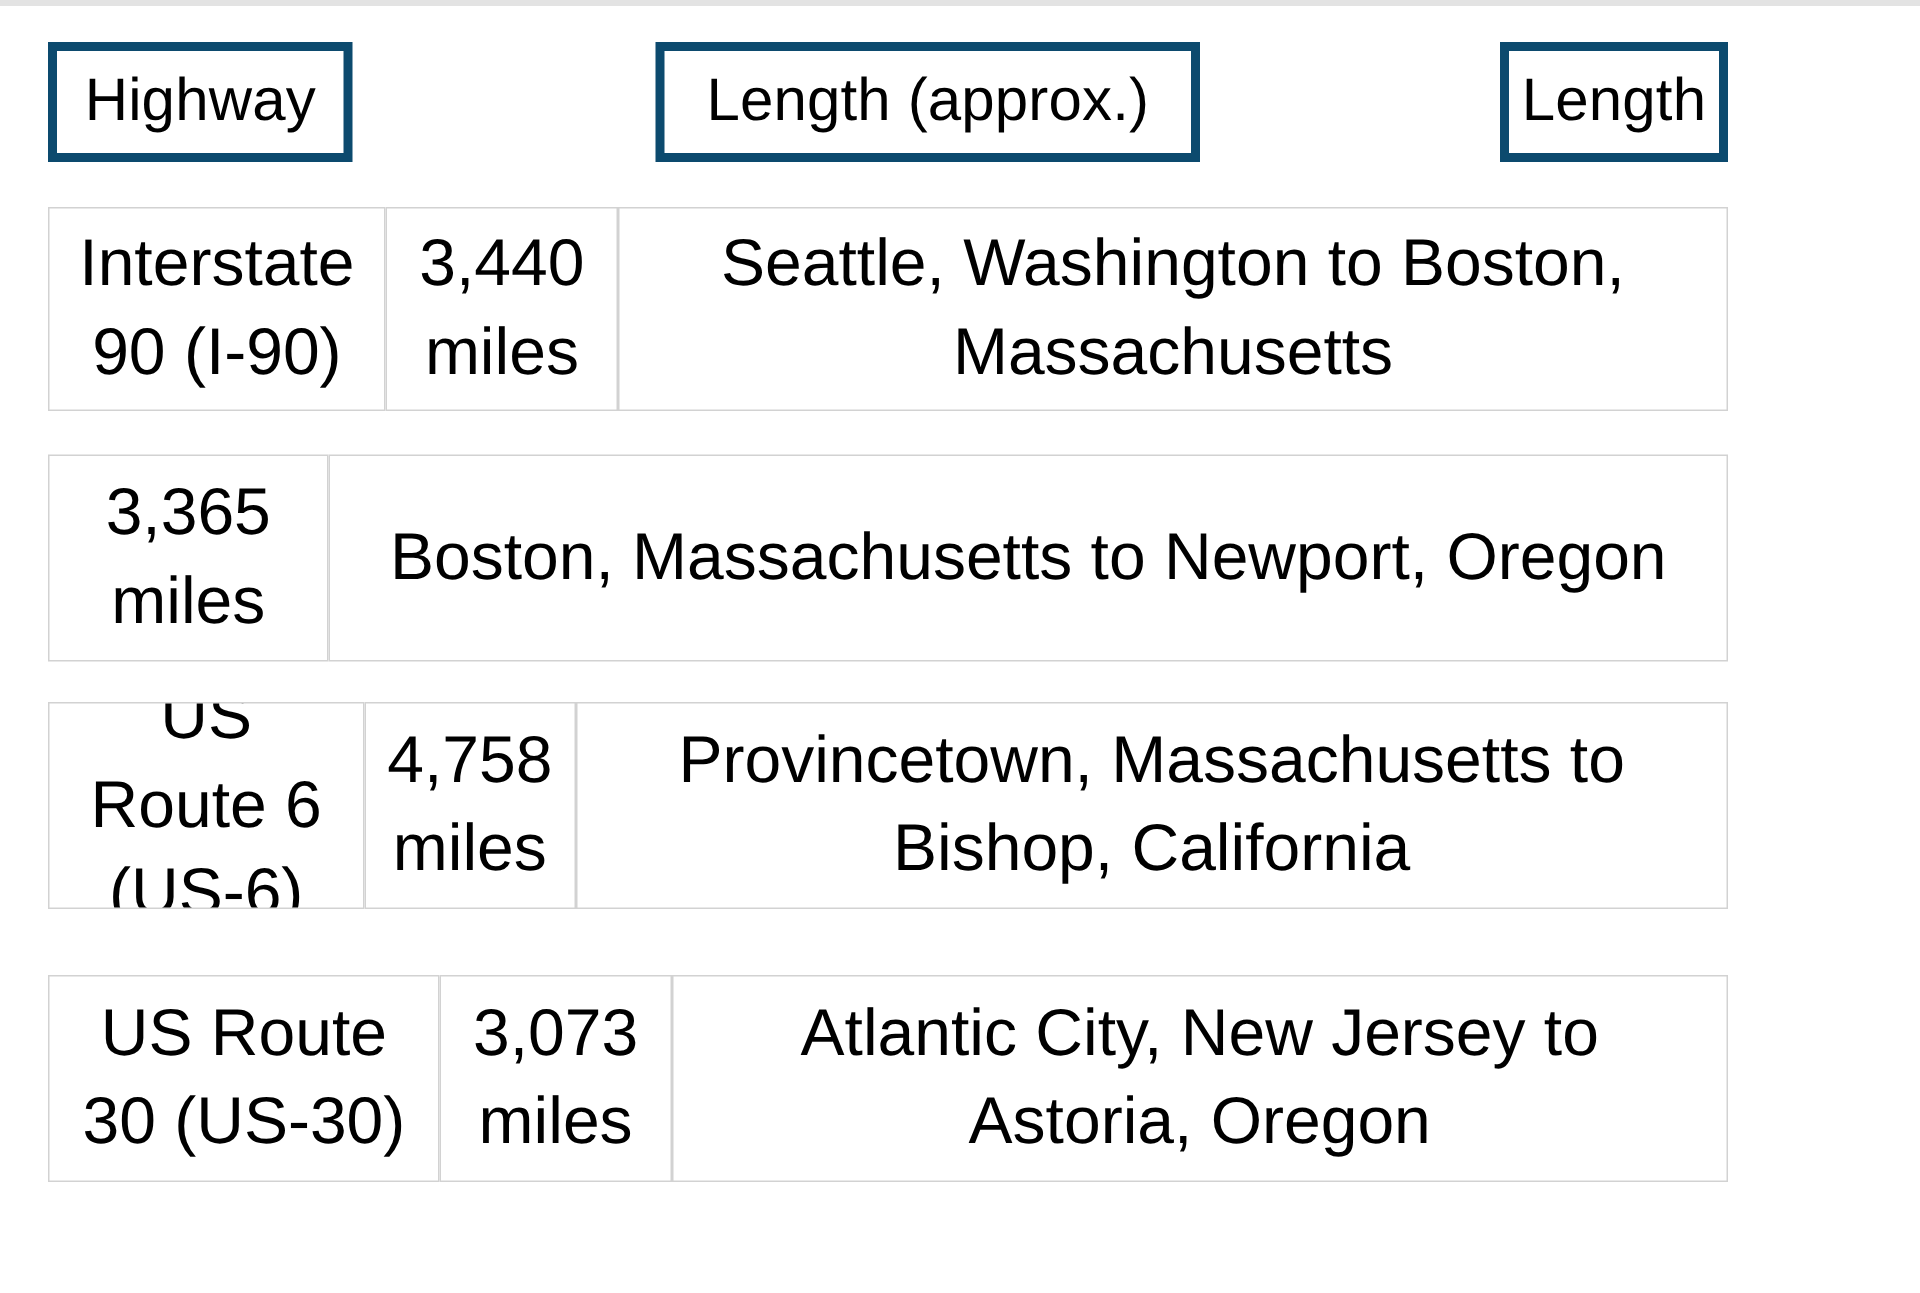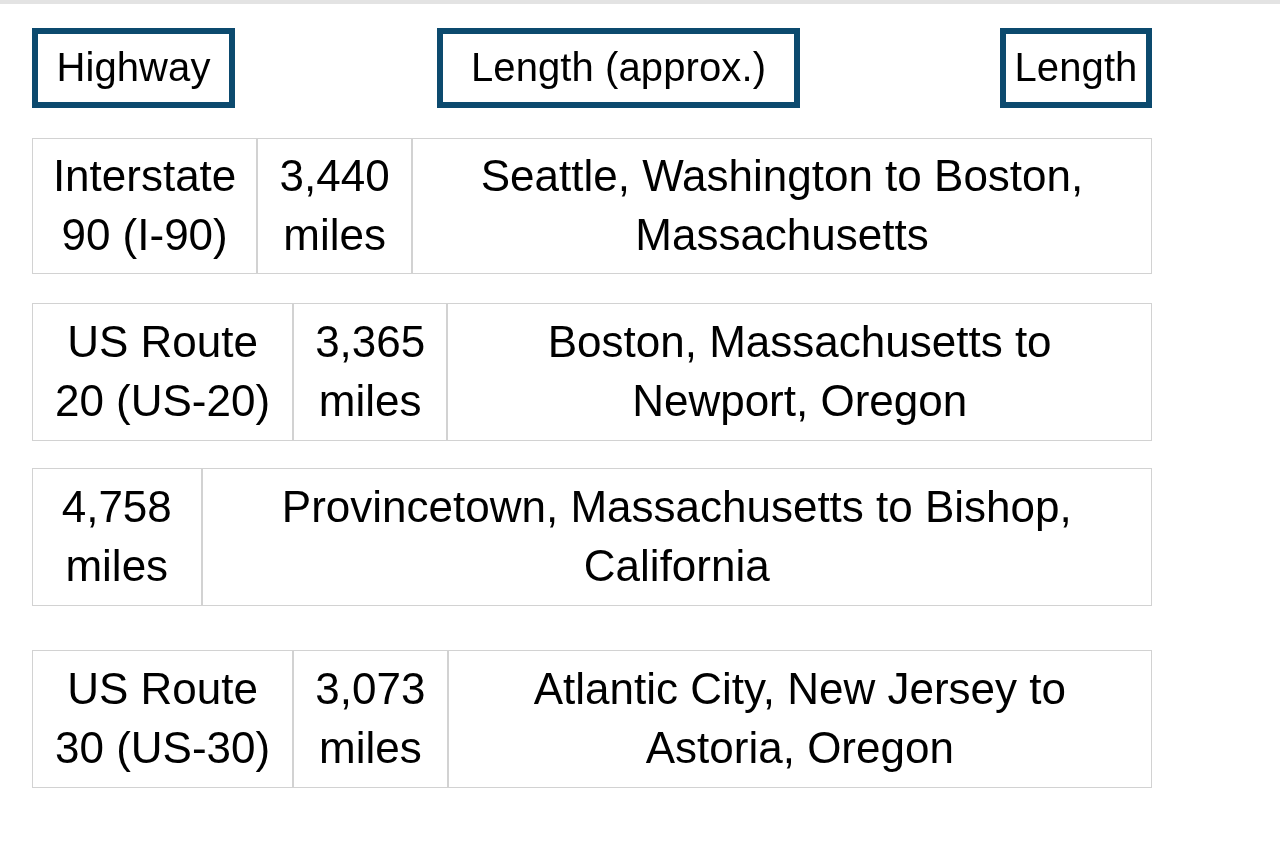--- a/index.html
+++ b/index.html
@@ -133,32 +133,32 @@
     </div>
     <div class="cell col-length">
       <span class="cell-text">3,440 miles</span>
     </div>
     <div class="cell col-route">
       <span class="cell-text">Seattle, Washington to Boston, Massachusetts</span>
     </div>
   </div>
 
   <div class="row r1">
-    <div class="cell col-highway">
-      <span class="cell-text">US Route 20 (US-20)</span>
-    </div>
     <div class="cell col-length">
       <span class="cell-text">3,365 miles</span>
     </div>
     <div class="cell col-route">
       <span class="cell-text">Boston, Massachusetts to Newport, Oregon</span>
     </div>
   </div>
 
   <div class="row r2">
+    <div class="cell col-highway">
+      <span class="cell-text">US Route 6 (US-6)</span>
+    </div>
     <div class="cell col-length">
       <span class="cell-text">4,758 miles</span>
     </div>
     <div class="cell col-route">
       <span class="cell-text">Provincetown, Massachusetts to Bishop, California</span>
     </div>
   </div>
 
   <div class="row r3">
     <div class="cell col-highway">

